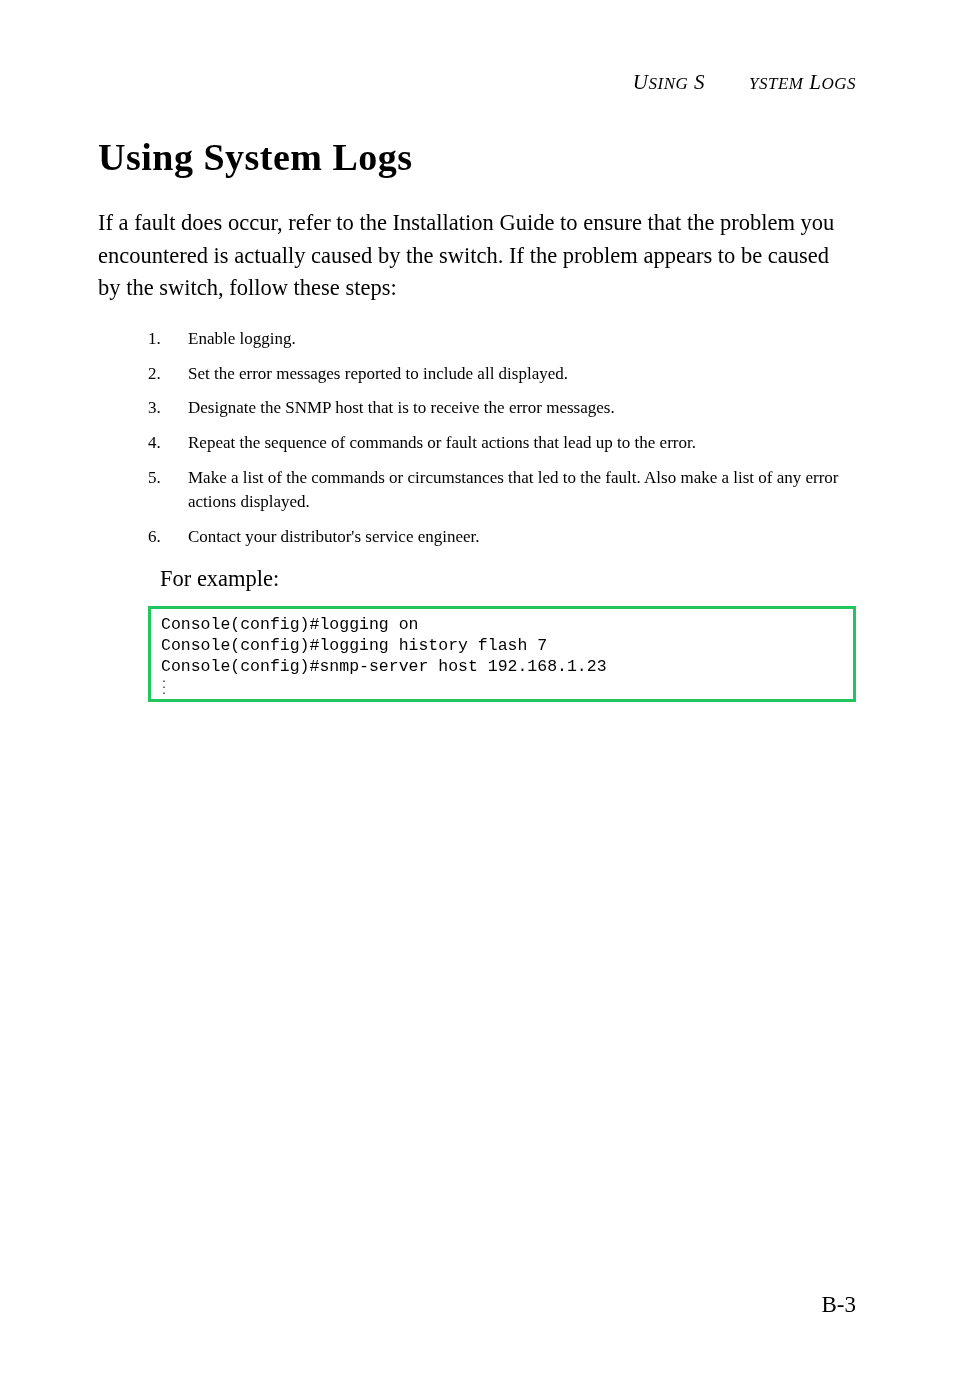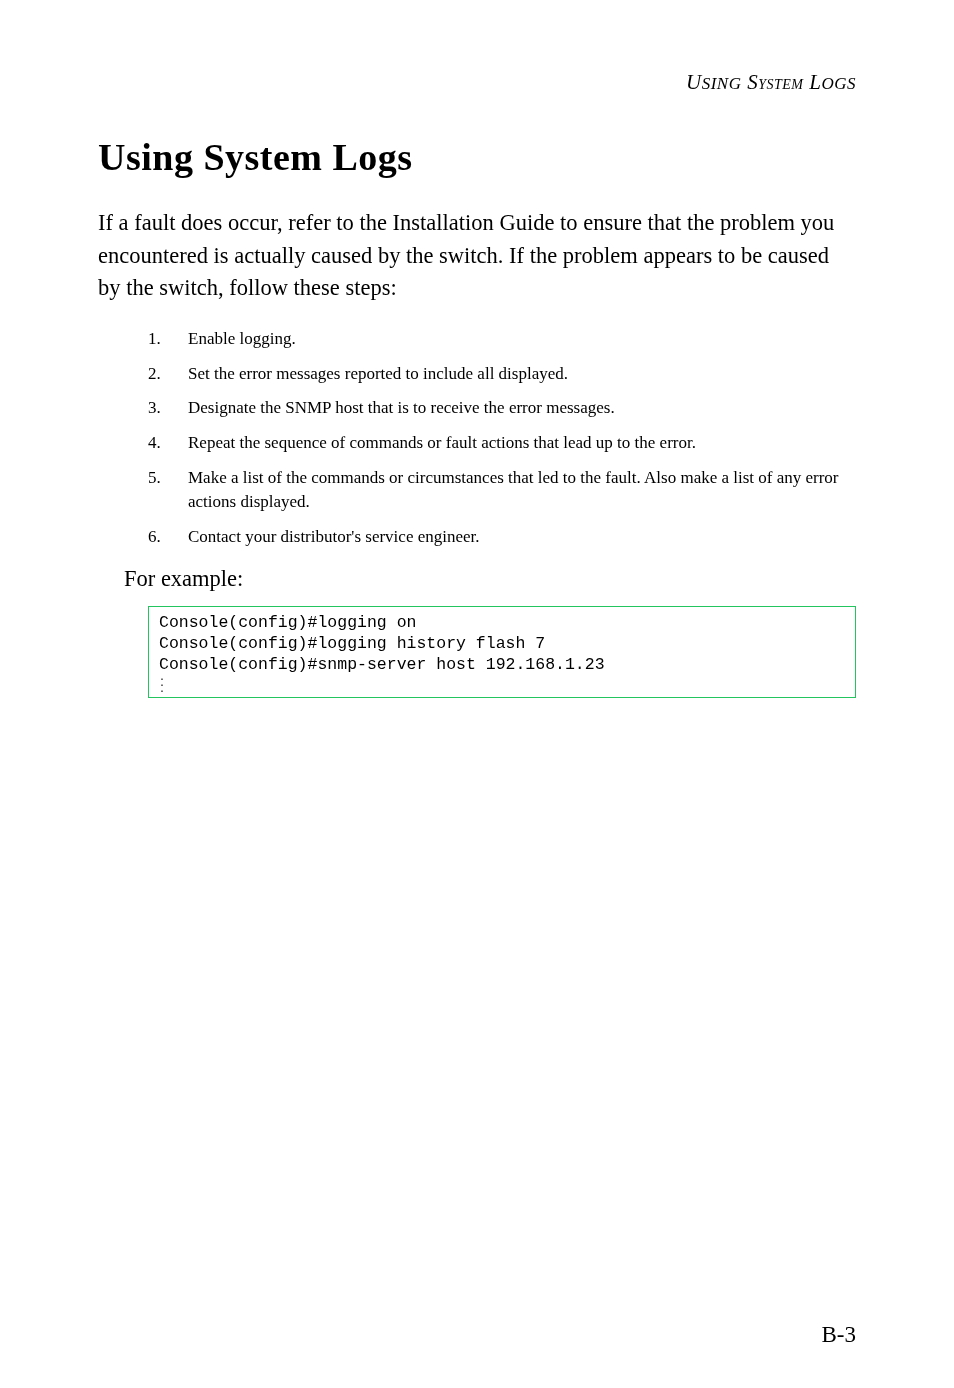--- a/index.html
+++ b/index.html
@@ -51,53 +51,53 @@
       padding-left: 40px;
       position: relative;
     }
     ol li::before {
       content: counter(item) ".";
       position: absolute;
       left: 0;
       top: 0;
     }
     .for-example {
-      margin-left: 26px;
+      margin-left: 62px;
       font-size: 22.5px;
       margin-top: 18px;
       margin-bottom: 14px;
     }
     .code-block {
       margin-left: 50px;
       margin-right: 0;
-      border: 1px solid #22c55e;
+      border: 3px solid #22c55e;
       padding: 6px 10px 4px 10px;
       font-family: "Courier New", monospace;
       font-size: 16.5px;
       line-height: 1.25;
       white-space: pre;
     }
     .ellipsis-dots {
       letter-spacing: -2px;
       font-size: 10px;
       line-height: 0.6;
       display: block;
     }
     .page-number {
       position: absolute;
-      bottom: 40px;
+      bottom: 70px;
       right: 98px;
       font-size: 23px;
     }
   </style>
 </head>
 <body>
 
 <div class="header">
-  <span class="caps">U<span style="font-size:17px;text-align:right;">SING</span> S<span style="font-size:14px;">YSTEM</span> L<span style="font-size:17px;">OGS</span></span>
+  <span class="caps">U<span style="font-size:17px;text-align:right;">SING</span> S<span style="font-size:17px;margin-left:44px;">YSTEM</span> L<span style="font-size:17px;">OGS</span></span>
 </div>
 
 <h1>Using System Logs</h1>
 
 <p class="intro">If a fault does occur, refer to the Installation Guide to ensure that the problem you encountered is actually caused by the switch. If the problem appears to be caused by the switch, follow these steps:</p>
 
 <ol>
   <li>Enable logging.</li>
   <li>Set the error messages reported to include all displayed.</li>
   <li>Designate the SNMP host that is to receive the error messages.</li>

